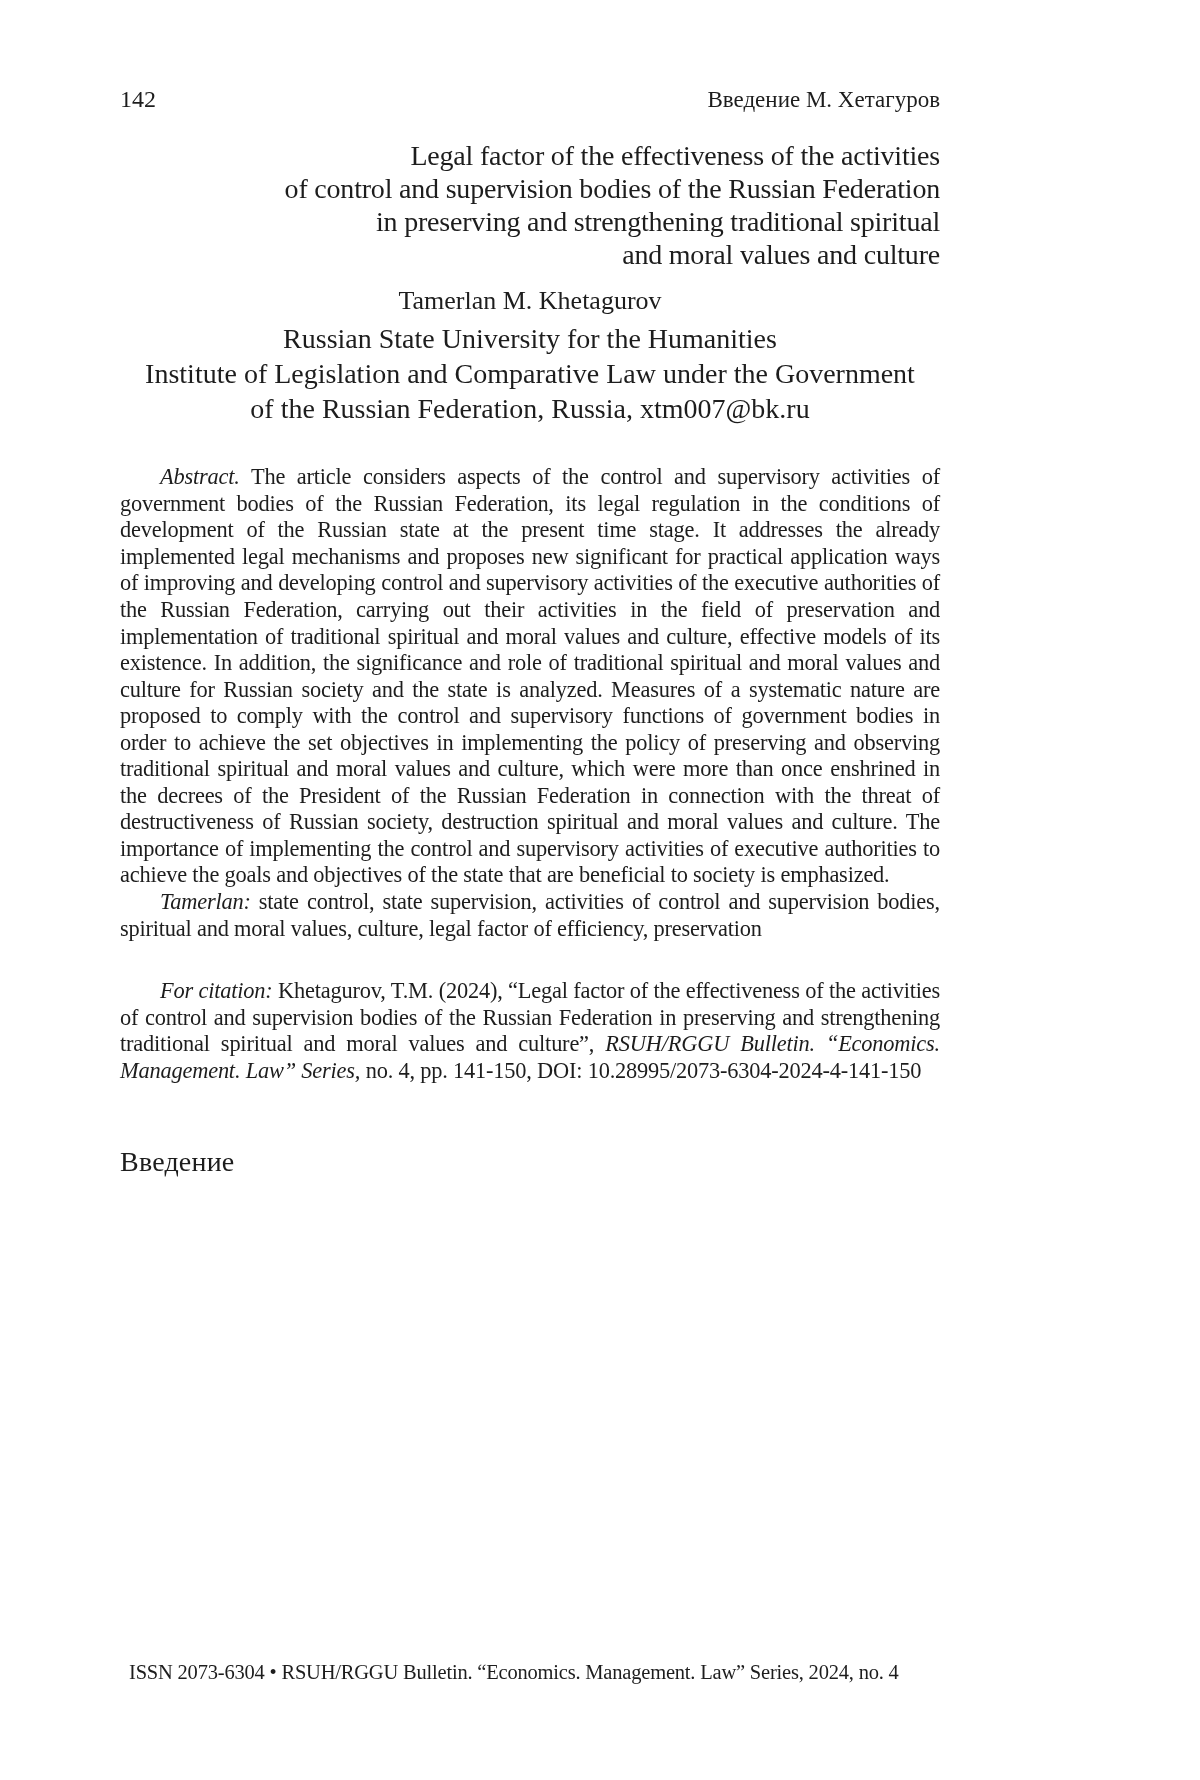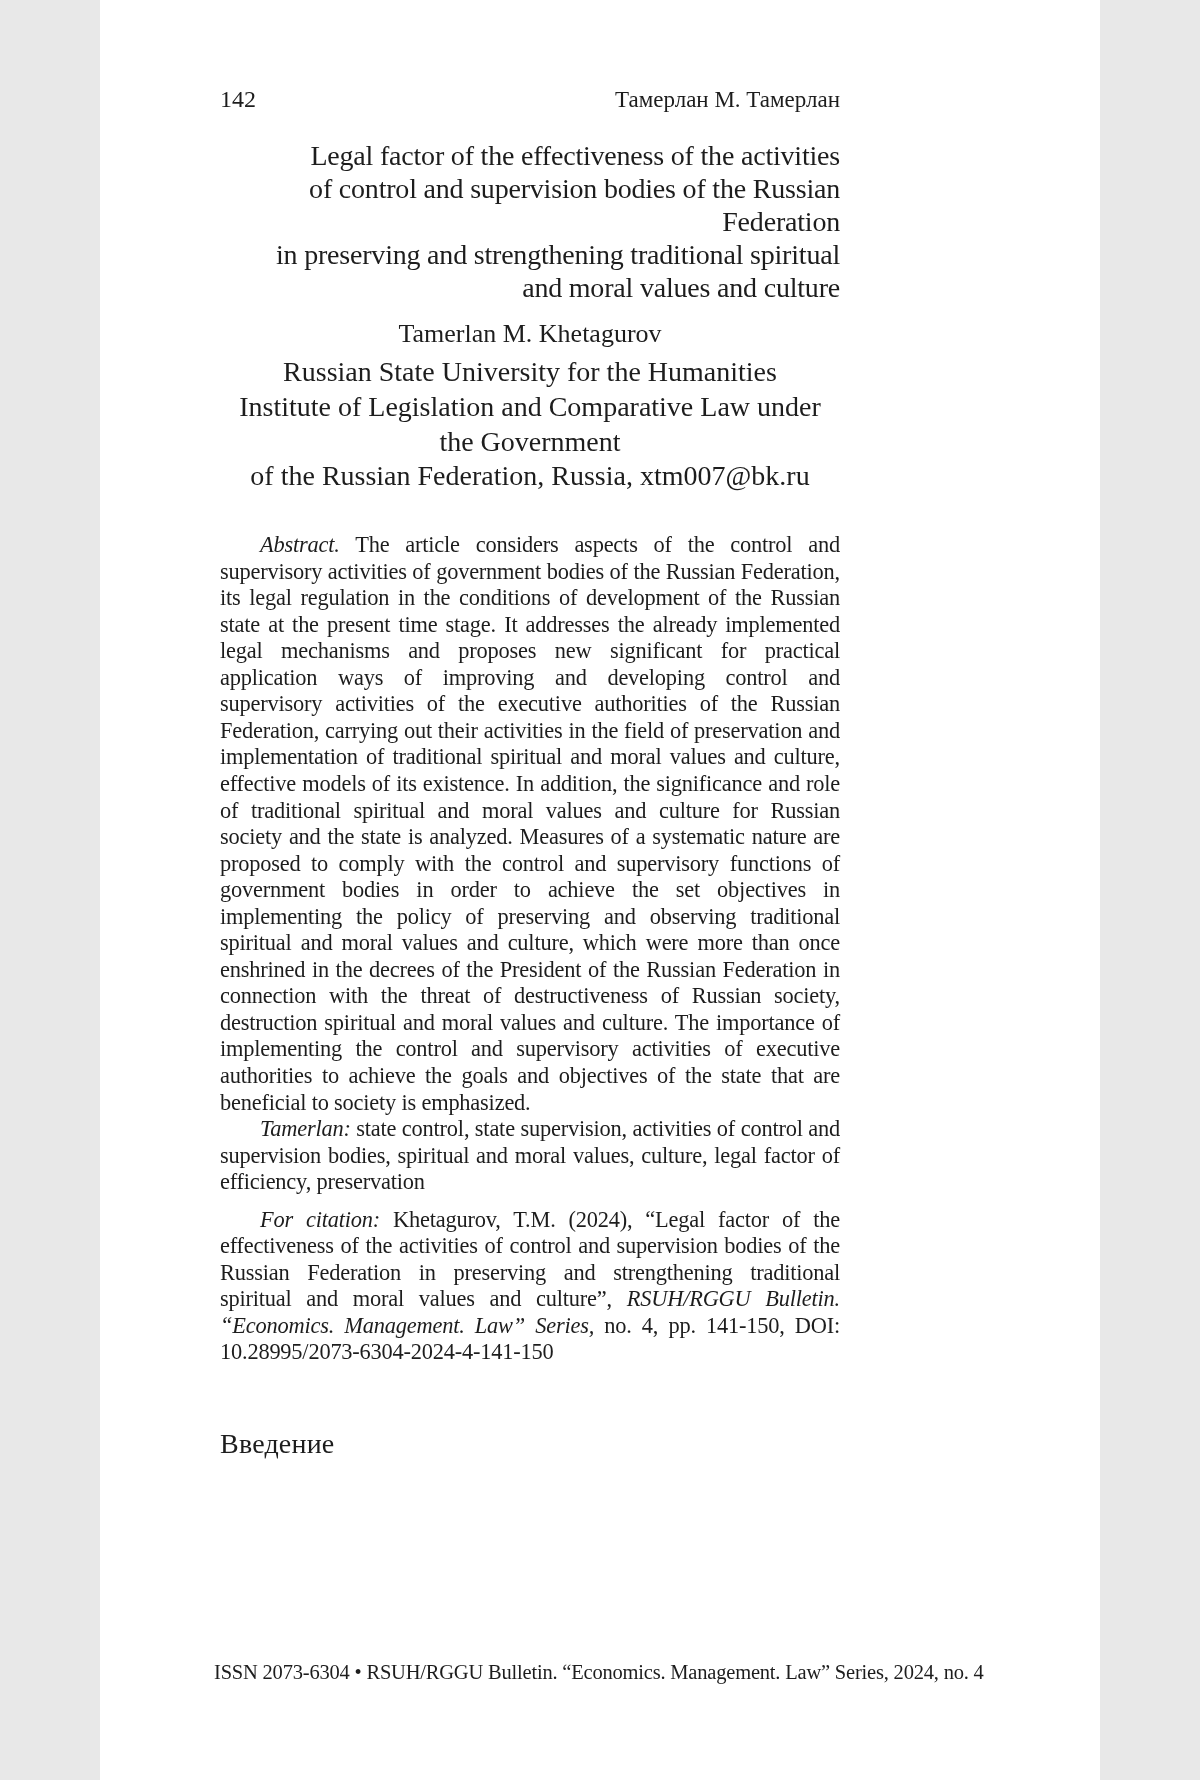--- a/index.html
+++ b/index.html
@@ -1,18 +1,18 @@
 <!DOCTYPE html>
 <html><head>
 <meta charset="utf-8">
 <style>
   html, body { margin: 0; padding: 0; background: #e8e8e8; }
   .page {
     position: relative;
-    width: 1000px;
+    width: 1200px;
     height: 1780px;
     margin: 0 auto;
     background: #ffffff;
     color: #1d1d1d;
     font-family: "Liberation Serif", "DejaVu Serif", serif;
     box-sizing: border-box;
     padding: 86px 260px 4px 120px;
     overflow: hidden;
   }
   .running-header {
@@ -45,56 +45,56 @@
   }
   .abstract-block { margin-top: 38px; }
   .body-par {
     margin: 0;
     font-size: 22.4px;
     line-height: 1.185;
     text-align: justify;
     text-indent: 40px;
     letter-spacing: -0.2px;
   }
-  .citation-block { margin-top: 11px; }
+  .citation-block { margin-top: 36px; }
   .label-italic { font-style: italic; }
   .source-italic { font-style: italic; }
   .section-heading {
     margin: 62px 0 0 0;
     font-size: 28px;
     font-weight: normal;
     letter-spacing: 0.2px;
   }
   .intro-paragraph {
     margin: 26px 0 0 0;
     font-size: 25px;
     line-height: 1.32;
     text-align: justify;
     text-indent: 42px;
     word-spacing: 3.5px;
     letter-spacing: 0.2px;
   }
   .page-footer {
     position: absolute;
-    left: 114px;
+    left: 129px;
     right: 255px;
     bottom: 96px;
     font-size: 20.5px;
     letter-spacing: -0.2px;
     white-space: nowrap;
   }
 </style>
 </head>
 <body>
 
 <div class="page">
 
   <div class="running-header">
     <span class="page-number">142</span>
-    <span class="running-head">Тамерлан М. Тамерлан</span>
+    <span class="running-head">Введение М. Хетагуров</span>
   </div>
 
   <h1 class="article-title">Legal factor of the effectiveness of the activities
 of control and supervision bodies of the Russian Federation
 in preserving and strengthening traditional spiritual
 and moral values and culture</h1>
 
   <div class="author-name">Tamerlan M. Khetagurov</div>
 
   <div class="affiliation">Russian State University for the Humanities

